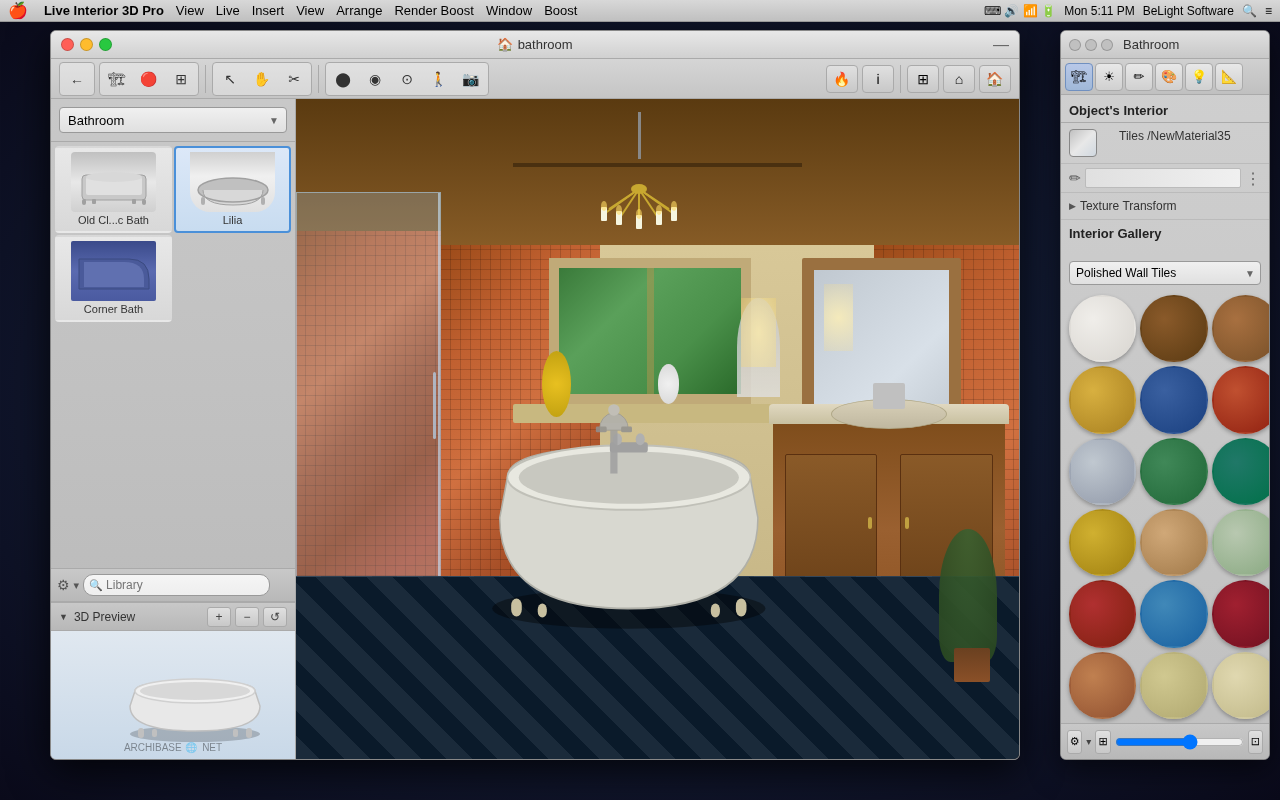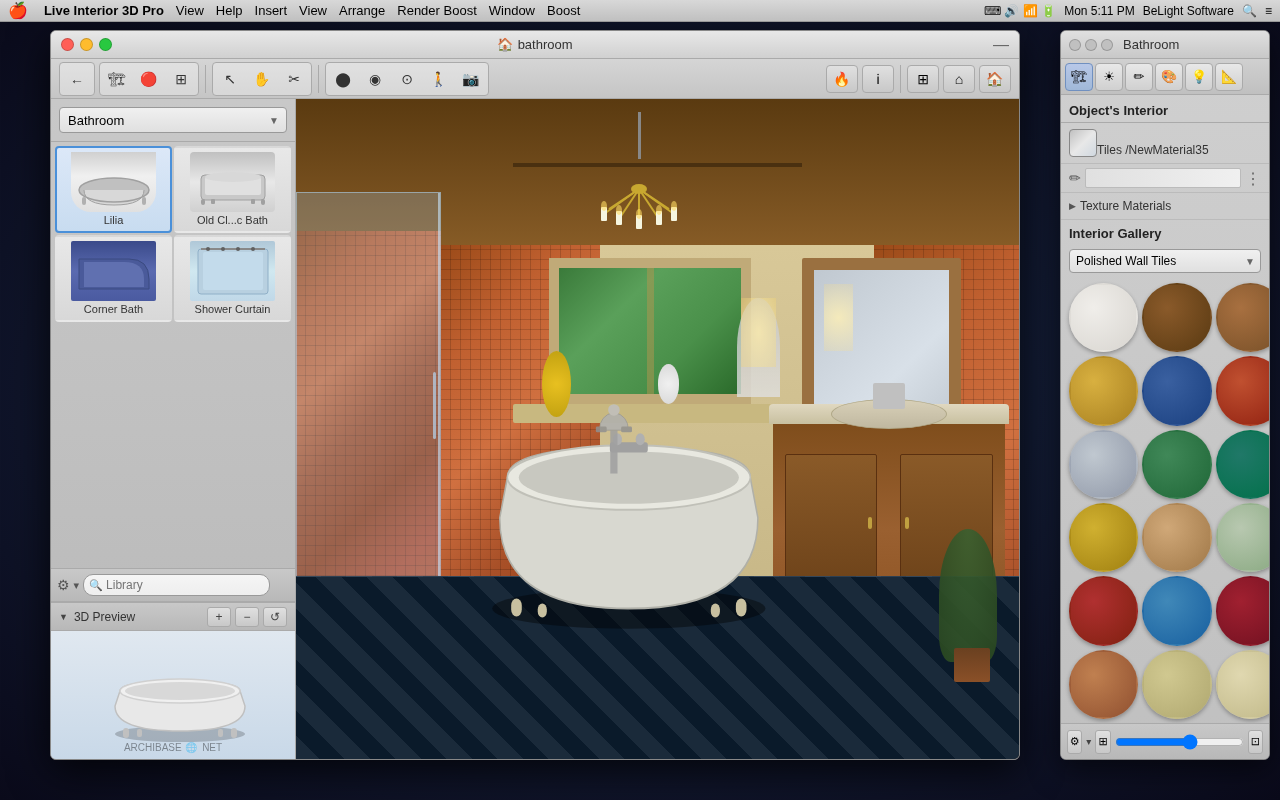--- a/index.html
+++ b/index.html
@@ -332,20 +332,21 @@
       justify-content: center;
       font-size: 12px;
       cursor: pointer;
       color: #444;
     }
     .preview-area {
       height: 130px;
       background: linear-gradient(to bottom, #e0e8f0, #c8d8e8);
       display: flex;
       align-items: center;
+      justify-content: center;
       position: relative;
       padding-left: 44px;
     }
     .preview-watermark {
       position: absolute;
       bottom: 8px;
       left: 50%;
       transform: translateX(-50%);
       font-size: 10px;
       color: rgba(0,0,0,0.4);
@@ -445,22 +446,22 @@
     
     .materials-header {
       padding: 8px 8px 4px;
       font-size: 13px;
       font-weight: 600;
       color: #222;
       border-bottom: 1px solid #aaa;
     }
     .material-item {
       display: flex;
-      align-items: flex-end;
-      gap: 0;
+      align-items: flex-start;
+      gap: 22px;
       padding: 6px 8px;
       border-bottom: 1px solid #bbb;
     }
     .material-swatch {
       width: 28px;
       height: 28px;
       border-radius: 4px;
       background: linear-gradient(135deg, #a0a0a0, #d0d0d0);
       border: 1px solid #888;
       flex-shrink: 0;
@@ -514,21 +515,21 @@
     }
 
     
     .gallery-header {
       padding: 6px 8px 4px;
       font-size: 13px;
       font-weight: 600;
       color: #222;
     }
     .gallery-dropdown {
-      margin: 4px 8px 6px;
+      margin: 16px 8px 6px;
       position: relative;
     }
     .gallery-select {
       width: 100%;
       height: 24px;
       border-radius: 4px;
       border: 1px solid #999;
       background: linear-gradient(to bottom, #f0f0f0, #e0e0e0);
       padding: 0 24px 0 6px;
       font-size: 12px;
@@ -624,21 +625,21 @@
       background: linear-gradient(180deg, #a8c0d0, #c8e0f0, #b8d0e0);
     }
   </style>
 </head>
 <body>
 
 <div class="menubar">
   <span class="menubar-apple">🍎</span>
   <span class="menubar-item bold">Live Interior 3D Pro</span>
   <span class="menubar-item">View</span>
-  <span class="menubar-item">Help</span>
+  <span class="menubar-item">Live</span>
   <span class="menubar-item">Insert</span>
   <span class="menubar-item">View</span>
   <span class="menubar-item">Arrange</span>
   <span class="menubar-item">Render Boost</span>
   <span class="menubar-item">Window</span>
   <span class="menubar-item">Boost</span>
   <div class="menubar-right">
     <span>⌨ 🔊 📶 🔋</span>
     <span>Mon 5:11 PM</span>
     <span>BeLight Software</span>
@@ -707,76 +708,61 @@
             <option>Kitchen</option>
             <option>Living Room</option>
             <option>Office</option>
           </select>
           <span class="category-arrow">▼</span>
         </div>
       </div>
 
       <div class="items-grid">
 
-        <div class="grid-item selected">
-          <div class="grid-item-img item-bath-lilia">
-            <svg width="80" height="55" viewBox="0 0 80 55">
-              <ellipse cx="40" cy="35" rx="35" ry="12" fill="#c0c0c0"></ellipse>
-              <path d="M10 35 Q10 50 40 50 Q70 50 70 35" fill="#d8d8d8" stroke="#a0a0a0" stroke-width="1"></path>
-              <ellipse cx="40" cy="35" rx="35" ry="12" fill="none" stroke="#a0a0a0" stroke-width="1.5"></ellipse>
-              <rect x="8" y="42" width="4" height="8" rx="2" fill="#b0b0b0"></rect>
-              <rect x="68" y="42" width="4" height="8" rx="2" fill="#b0b0b0"></rect>
-            </svg>
-          </div>
-          <span class="grid-item-label">Lilia</span>
-        </div>
-
         <div class="grid-item">
           <div class="grid-item-img item-bath-old">
             <svg width="80" height="55" viewBox="0 0 80 55">
               <rect x="8" y="20" width="64" height="25" rx="4" fill="#c8c8c8" stroke="#a0a0a0" stroke-width="1"></rect>
               <rect x="12" y="22" width="56" height="18" rx="2" fill="#e0e0e0"></rect>
               <ellipse cx="40" cy="22" rx="28" ry="5" fill="#d8d8d8"></ellipse>
               <rect x="8" y="44" width="4" height="6" rx="2" fill="#a0a0a0"></rect>
               <rect x="68" y="44" width="4" height="6" rx="2" fill="#a0a0a0"></rect>
               <rect x="18" y="44" width="4" height="5" rx="1" fill="#a0a0a0"></rect>
               <rect x="58" y="44" width="4" height="5" rx="1" fill="#a0a0a0"></rect>
             </svg>
           </div>
           <span class="grid-item-label">Old Cl...c Bath</span>
         </div>
 
+        <div class="grid-item selected">
+          <div class="grid-item-img item-bath-lilia">
+            <svg width="80" height="55" viewBox="0 0 80 55">
+              <ellipse cx="40" cy="35" rx="35" ry="12" fill="#c0c0c0"></ellipse>
+              <path d="M10 35 Q10 50 40 50 Q70 50 70 35" fill="#d8d8d8" stroke="#a0a0a0" stroke-width="1"></path>
+              <ellipse cx="40" cy="35" rx="35" ry="12" fill="none" stroke="#a0a0a0" stroke-width="1.5"></ellipse>
+              <rect x="8" y="42" width="4" height="8" rx="2" fill="#b0b0b0"></rect>
+              <rect x="68" y="42" width="4" height="8" rx="2" fill="#b0b0b0"></rect>
+            </svg>
+          </div>
+          <span class="grid-item-label">Lilia</span>
+        </div>
+
 
         <div class="grid-item">
           <div class="grid-item-img item-corner">
             <svg width="80" height="55" viewBox="0 0 80 55">
               <path d="M5 45 L5 15 L55 15 Q75 15 75 35 L75 45 Z" fill="#4a5a9a" stroke="#3a4a80" stroke-width="1"></path>
               <path d="M10 43 L10 18 L50 18 Q70 18 70 35 L70 43 Z" fill="#6070b0"></path>
             </svg>
           </div>
           <span class="grid-item-label">Corner Bath</span>
         </div>
 
 
 
-        <div class="grid-item">
-          <div class="grid-item-img item-shower">
-            <svg width="80" height="55" viewBox="0 0 80 55">
-              <rect x="5" y="5" width="70" height="45" rx="3" fill="#b8d0e0" stroke="#90b0c8" stroke-width="1"></rect>
-              <rect x="10" y="8" width="60" height="38" rx="2" fill="#c8e0f0" opacity="0.7"></rect>
-
-              <line x1="8" y1="5" x2="72" y2="5" stroke="#888" stroke-width="2"></line>
-              <circle cx="15" cy="5" r="2" fill="#606060"></circle>
-              <circle cx="30" cy="5" r="2" fill="#606060"></circle>
-              <circle cx="45" cy="5" r="2" fill="#606060"></circle>
-              <circle cx="60" cy="5" r="2" fill="#606060"></circle>
-            </svg>
-          </div>
-          <span class="grid-item-label">Shower Curtain</span>
-        </div>
 
       </div>
 
       <div class="search-bar">
         <span class="search-gear">⚙</span>
         <span class="search-gear" style="font-size:11px">▾</span>
         <div class="search-wrapper">
           <span class="search-mag">🔍</span>
           <input class="search-input" placeholder="Library" type="text" style="">
         </div>
@@ -985,21 +971,21 @@
 
   <div class="texture-controls">
     <span class="texture-pen">✏</span>
     <div class="texture-bar"></div>
     <span class="texture-dots">⋮</span>
   </div>
 
   <div class="texture-transform">
     <div class="texture-transform-header">
       <span class="tx-triangle">▶</span>
-      <span>Texture Materials</span>
+      <span>Texture Transform</span>
     </div>
   </div>
 
   <div class="gallery-header">Interior Gallery</div>
   <div class="gallery-dropdown">
     <select class="gallery-select">
       <option>Polished Wall Tiles</option>
       <option>Stone</option>
       <option>Wood</option>
       <option>Metal</option>

